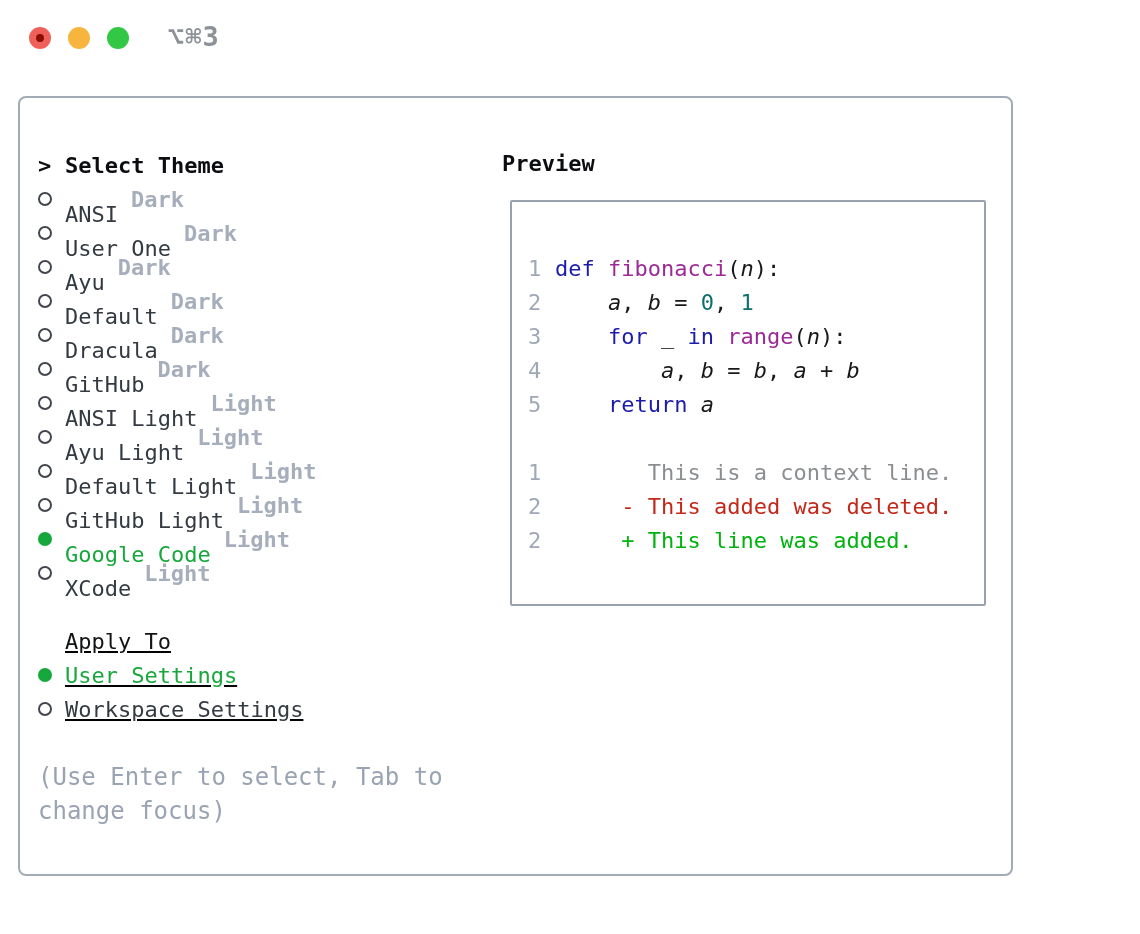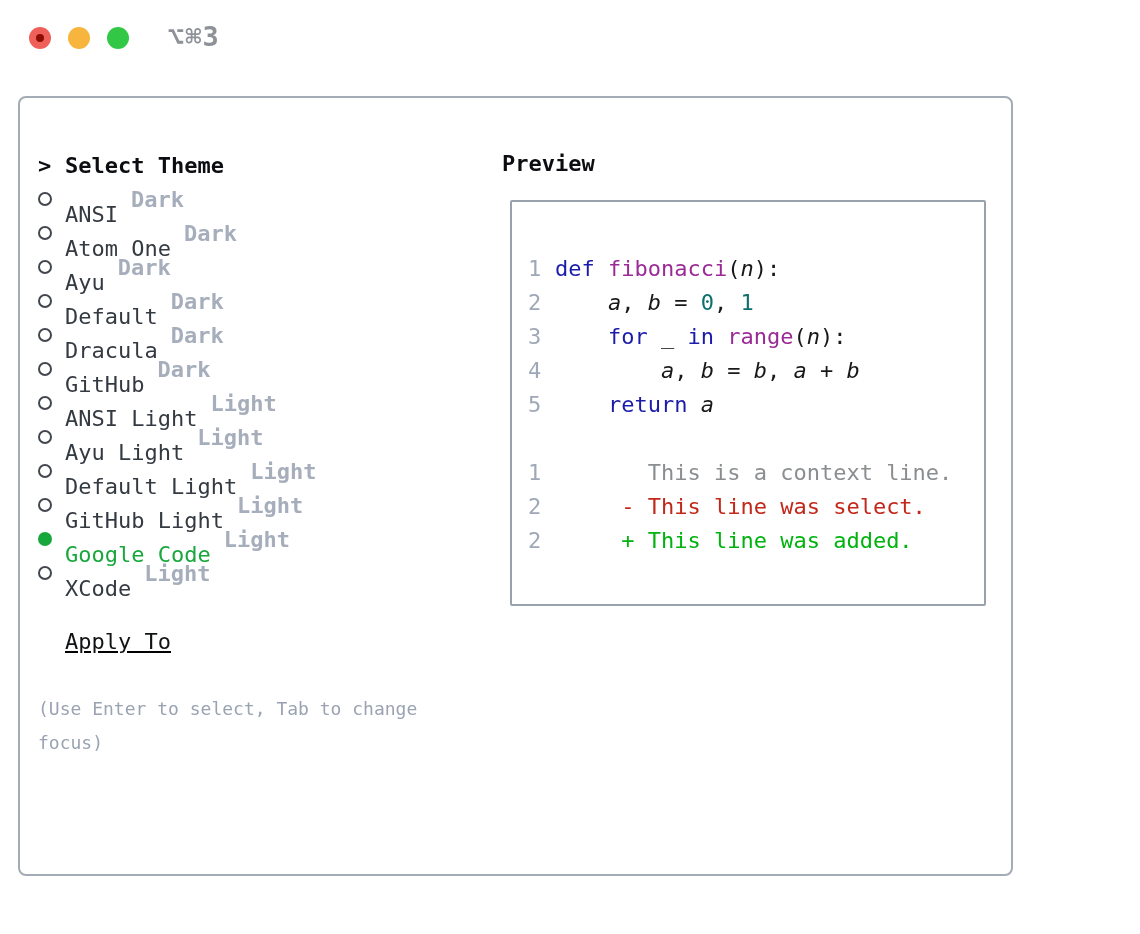--- a/index.html
+++ b/index.html
@@ -36,21 +36,21 @@
           border-radius:50%;box-sizing:border-box;}
   .circle.sel{background:var(--accent_green);border-color:var(--accent_green);}
   .cursor{width:27px;font-weight:bold;color:var(--heading);}
   .heading-text{font-weight:bold;color:var(--heading);}
   .theme-name{color:var(--text_dark);margin-top:31px;}
   .row.selected .theme-name,.row.selected .opt-label{color:var(--accent_green);}
   .variant{color:var(--muted);margin-left:13px;font-weight:bold;}
   .apply-section{margin-top:34px;text-decoration:underline;}
   .section-heading{height:34px;display:flex;align-items:center;margin-left:27px;
                    font-size:22px;color:#101214;}
-  .help{margin-top:34px;width:420px;font-size:18px;line-height:34px;
+  .help{margin-top:34px;width:420px;font-size:24px;line-height:34px;
         color:var(--help);white-space:pre-wrap;}
   
   .preview-heading{position:absolute;left:482px;top:48px;height:34px;
                    display:flex;align-items:center;font-size:22px;
                    font-weight:bold;color:var(--heading);}
   .preview-box{position:absolute;left:490px;top:102px;width:476px;height:406px;
                border:2px solid var(--preview_border);border-radius:2px;
                box-sizing:border-box;padding:49px 0 0 16px;overflow:hidden;}
   .pline{display:flex;height:34px;align-items:center;font-size:22px;white-space:pre;}
   .lnum{width:27px;color:var(--line_number);flex:none;}
@@ -83,21 +83,21 @@
       </div>
       <div id="theme-list">
   <div class="row">
     <span class="marker"><span class="circle"></span></span>
     <span class="theme-name">ANSI</span>
     <span class="variant">Dark</span>
   </div>
 
   <div class="row">
     <span class="marker"><span class="circle"></span></span>
-    <span class="theme-name">Atom One</span>
+    <span class="theme-name">User One</span>
     <span class="variant">Dark</span>
   </div>
 
   <div class="row">
     <span class="marker"><span class="circle"></span></span>
     <span class="theme-name">Ayu</span>
     <span class="variant">Dark</span>
   </div>
 
   <div class="row">
@@ -150,20 +150,31 @@
 
   <div class="row">
     <span class="marker"><span class="circle"></span></span>
     <span class="theme-name">XCode</span>
     <span class="variant">Light</span>
   </div>
 </div>
 
       <div class="apply-section">
         <div class="section-heading">Apply To</div>
+        <div id="apply-list">
+  <div class="row selected">
+    <span class="marker"><span class="circle sel"></span></span>
+    <span class="opt-label">User Settings</span>
+  </div>
+
+  <div class="row">
+    <span class="marker"><span class="circle"></span></span>
+    <span class="opt-label">Workspace Settings</span>
+  </div>
+</div>
       </div>
 
       <div class="help">(Use Enter to select, Tab to change focus)</div>
     </div>
 
     <div class="preview-heading">Preview</div>
     <div class="preview-box" id="preview-box">
   <div class="pline">
     <span class="lnum">1</span>
     <span class="ptext"><span class="tok kw">def</span><span class="tok pln"> </span><span class="tok fn">fibonacci</span><span class="tok pln">(</span><span class="tok var">n</span><span class="tok pln">):</span></span>
@@ -194,21 +205,21 @@
     <span class="ptext"></span>
   </div>
 
   <div class="pline">
     <span class="lnum">1</span>
     <span class="ptext"><span class="tok ctx">       This is a context line.</span></span>
   </div>
 
   <div class="pline">
     <span class="lnum">2</span>
-    <span class="ptext"><span class="tok del">     - This line was select.</span></span>
+    <span class="ptext"><span class="tok del">     - This added was deleted.</span></span>
   </div>
 
   <div class="pline">
     <span class="lnum">2</span>
     <span class="ptext"><span class="tok add">     + This line was added.</span></span>
   </div>
 </div>
   </div>
 </div>
 

